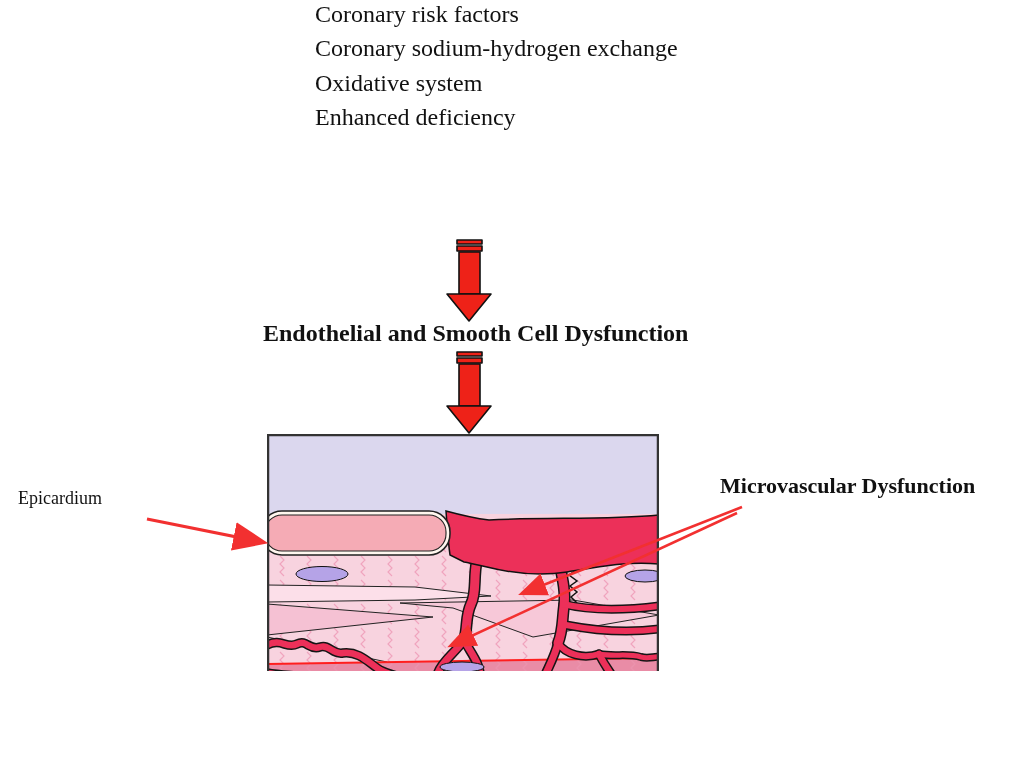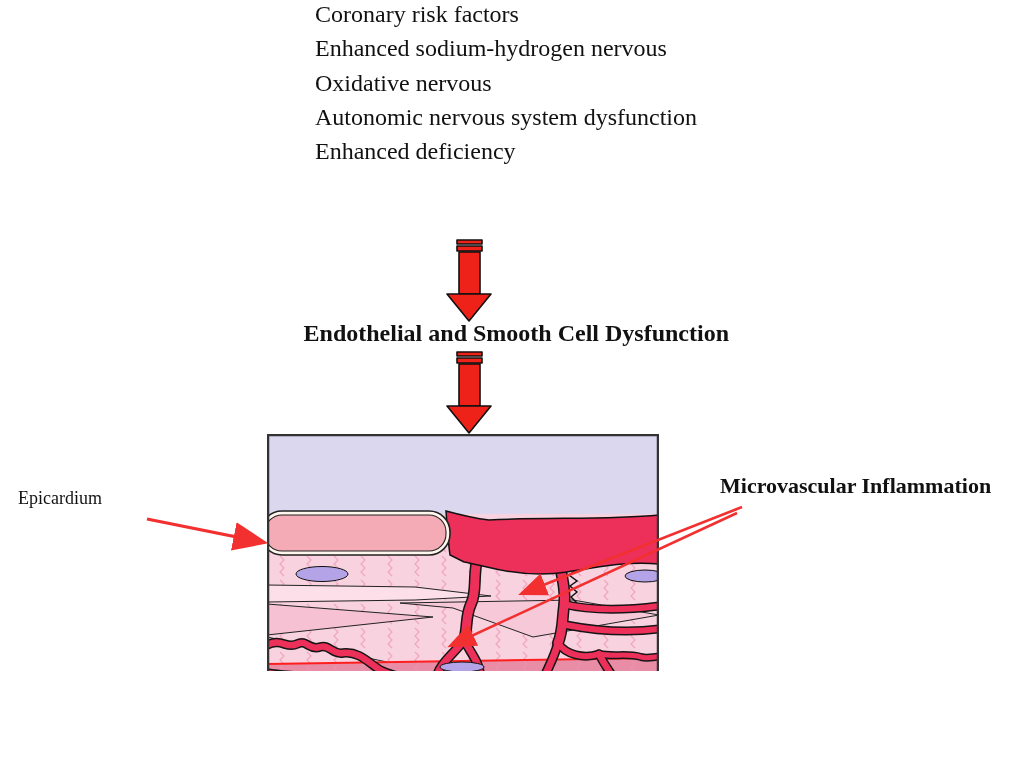--- a/index.html
+++ b/index.html
@@ -6,39 +6,38 @@
     --arrow-red:#ee2218; --pointer-red:#f23030; --vessel-crimson:#ec3059;
     --artery-pink:#f5abb5; --fat-lavender:#dbd7ee; --myocardium-pink:#f8d3df;
     --ischaemia-rose:#e98ca6; --ischaemia-dark:#d3718f; --capillary-purple:#b5a3e7;
     --endocardium-lavender:#e7e4f4; --text-black:#111111;
   }
   html,body{margin:0;padding:0;}
   body{background:#ffffff;font-family:"Liberation Serif","DejaVu Serif",serif;}
   #canvas{position:relative;width:1024px;height:671px;background:#fff;overflow:hidden;}
   .abs{position:absolute;}
   .risk-list{left:315px;top:-3px;font-size:24px;line-height:34.3px;color:var(--text-black);white-space:nowrap;}
-  .flow-heading{left:263px;top:320px;width:466px;text-align:right;font-size:24px;font-weight:bold;color:var(--text-black);white-space:nowrap;}
+  .flow-heading{left:263px;top:320px;width:466px;text-align:left;font-size:24px;font-weight:bold;color:var(--text-black);white-space:nowrap;}
   .side-label{font-size:18px;color:var(--text-black);white-space:nowrap;}
   .bold-label{font-weight:bold;font-size:22px;color:var(--text-black);white-space:nowrap;}
   svg{display:block;}
   .blockarrow-fill{fill:var(--arrow-red);stroke:#111;stroke-width:1.6;stroke-linejoin:round;}
   .v-out{fill:none;stroke:#151515;stroke-linecap:round;stroke-linejoin:round;}
   .v-red{fill:none;stroke:var(--vessel-crimson);stroke-linecap:round;stroke-linejoin:round;}
   .ptr{stroke:var(--pointer-red);fill:none;}
 </style>
 </head>
 <body>
 
 <div id="canvas">
 
   <div class="abs risk-list">
     <div>Coronary risk factors</div>
-    <div>Enhanced sodium-hydrogen nervous</div>
-    <div>Oxidative nervous</div>
-    <div>Autonomic nervous system dysfunction</div>
+    <div>Coronary sodium-hydrogen exchange</div>
+    <div>Oxidative system</div>
     <div>Enhanced deficiency</div>
   </div>
 
   <svg class="abs" style="left:445px;top:239px;" width="48" height="84" viewBox="0 0 48 84">
     <rect class="blockarrow-fill" x="12" y="1" width="25" height="4"></rect>
     <rect class="blockarrow-fill" x="12" y="7" width="25" height="5"></rect>
     <rect class="blockarrow-fill" x="14" y="13" width="21" height="42"></rect>
     <polygon class="blockarrow-fill" points="2,55 46,55 24,82"></polygon>
   </svg>
 
@@ -165,15 +164,15 @@
       </marker>
     </defs>
     <line class="ptr" x1="147" y1="519" x2="262" y2="542" stroke-width="3.2" marker-end="url(#ah)"></line>
     <line class="ptr" x1="148" y1="729" x2="262" y2="744" stroke-width="3.2" marker-end="url(#ah)"></line>
     <line class="ptr" x1="742" y1="507" x2="523" y2="593" stroke-width="2.6" marker-end="url(#ah)"></line>
     <line class="ptr" x1="737" y1="513" x2="452" y2="645" stroke-width="2.6" marker-end="url(#ah)"></line>
     <line class="ptr" x1="770" y1="703" x2="645" y2="707" stroke-width="2.6" marker-end="url(#ah)"></line>
   </svg>
 
   <div class="abs side-label" style="left:18px;top:488px;">Epicardium</div>
-  <div class="abs bold-label" style="left:720px;top:473px;">Microvascular Inflammation</div>
+  <div class="abs bold-label" style="left:720px;top:473px;">Microvascular Dysfunction</div>
   <div class="abs bold-label" style="left:776px;top:693px;">Enhanced</div>
 </div>
 
 </body></html>

